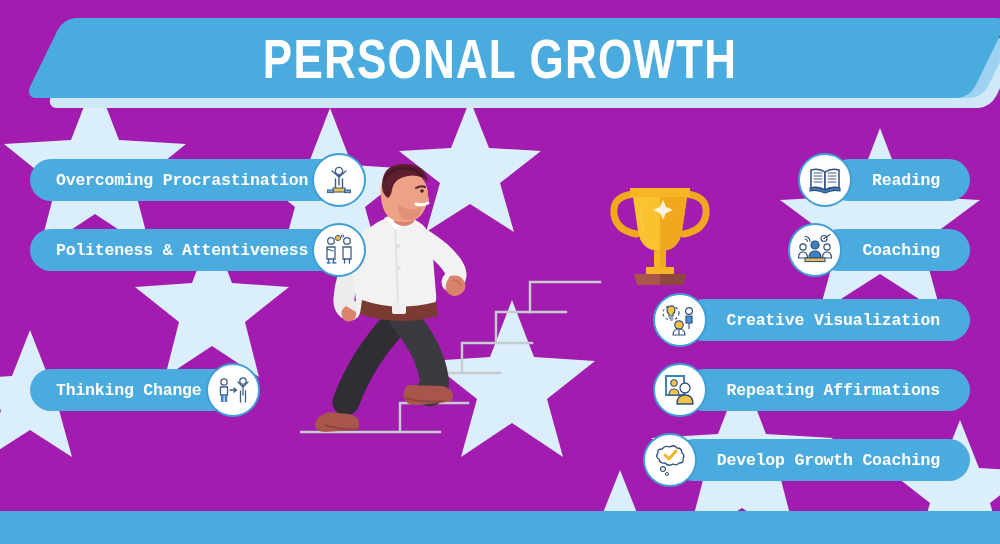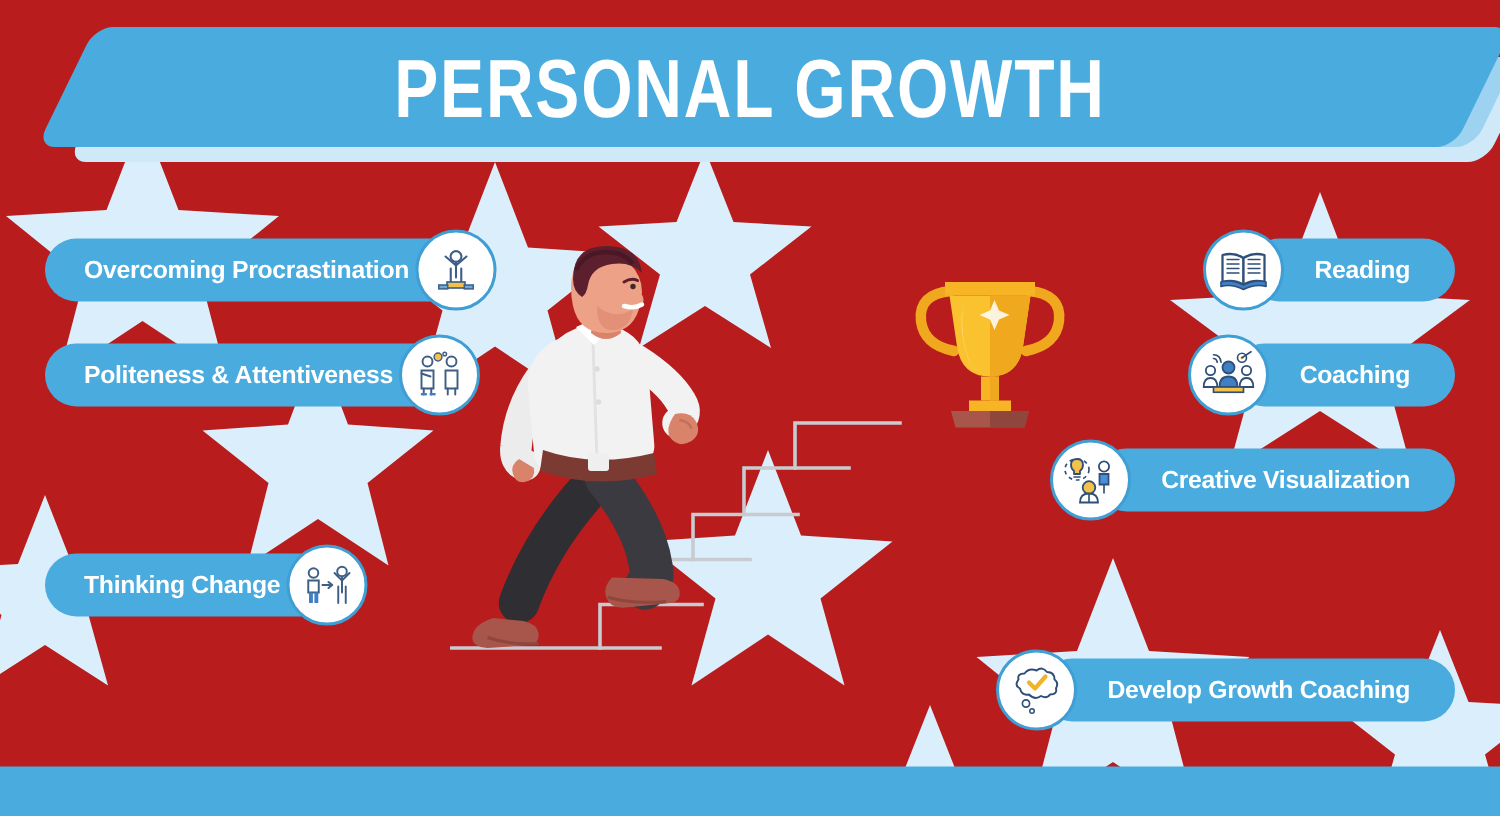--- a/index.html
+++ b/index.html
@@ -2,21 +2,21 @@
 <html><head>
 <meta charset="utf-8">
 <style>
   html,body{margin:0;padding:0;}
   body{
     width:1000px;height:544px;overflow:hidden;
     background:#ffffff;
     font-family:"Liberation Sans", sans-serif;
     position:relative;
   }
-  #stage{position:absolute;inset:0;width:1000px;height:544px;overflow:hidden;background:#b91c1c;}
+  #stage{position:absolute;inset:0;width:1000px;height:544px;overflow:hidden;background:#a21caf;}
 
   
   #stars{position:absolute;inset:0;width:1000px;height:544px;}
 
   
   .banner-wrap{position:absolute;left:0;top:0;width:1000px;height:135px;}
   .banner-layer{position:absolute;height:60px;border-radius:10px;}
   .banner-l3{left:60px;top:48px;width:945px;background:#cfe9f9;
              transform:skewX(-26deg);border-radius:12px;}
   .banner-l2{left:52px;top:38px;width:945px;background:#9ed2f1;
@@ -33,21 +33,21 @@
   }
 
   
   .pill-row{position:absolute;height:42px;display:flex;align-items:center;}
   .pill{
     height:42px;background:#4aabdf;border-radius:21px;
     display:flex;align-items:center;box-sizing:border-box;
   }
   .pill-text{
     color:#ffffff;font-weight:bold;font-size:16.5px;white-space:nowrap;
-    font-family:Liberation Sans, sans-serif;letter-spacing:-0.2px;
+    font-family:Liberation Mono, monospace;letter-spacing:-0.2px;
   }
   
   .row-left{left:30px;}
   .row-left .pill{padding-left:26px;padding-right:44px;}
   .row-left .badge{margin-left:-40px;}
   
   .row-right{right:30px;flex-direction:row-reverse;gap:16px;}
   .row-right .pill{padding-right:30px;padding-left:44px;}
   .row-right .badge{margin-right:-40px;}
 
@@ -198,20 +198,34 @@
         <path d="M26.5 24 q0 -6 4.5 -6 q4.5 0 4.5 6 z" fill="none" stroke="#2f4f78" stroke-width="1.2"></path>
         <rect x="9" y="24" width="20" height="3.5" fill="#f4c14a" stroke="#2f4f78" stroke-width="1.1"></rect>
         <path d="M9 5 q2 0 2.5 2.5 M9 2.5 q4.5 0 5 5" fill="none" stroke="#2f4f78" stroke-width="1.1" stroke-linecap="round"></path>
         <circle cx="28" cy="4.5" r="3" fill="none" stroke="#2f4f78" stroke-width="1.1"></circle>
         <circle cx="28" cy="4.5" r="1" fill="#f0b429"></circle>
         <path d="M28 4.5 L34 0.5" stroke="#2f4f78" stroke-width="1.1" stroke-linecap="round"></path>
       </svg>
     </div>
   </div>
 
+  <div class="pill-row row-right" style="top:369px">
+    <div class="pill">
+      <span class="pill-text">Repeating Affirmations</span>
+    </div>
+    <div class="badge">
+      <svg width="34" height="34" viewBox="0 0 34 34">
+        <rect x="3" y="3" width="18" height="19" fill="#ffffff" stroke="#3f7fc4" stroke-width="2"></rect>
+        <circle cx="11" cy="10" r="3.2" fill="#f4c14a" stroke="#2f4f78" stroke-width="1.1"></circle>
+        <path d="M6 22 q0 -6 5 -6 q5 0 5 6 z" fill="#f4c14a" stroke="#2f4f78" stroke-width="1.1"></path>
+        <circle cx="22" cy="15" r="5" fill="#ffffff" stroke="#2f4f78" stroke-width="1.3"></circle>
+        <path d="M14 31 q0 -9 8 -9 q8 0 8 9 z" fill="#f4c14a" stroke="#2f4f78" stroke-width="1.3"></path>
+      </svg>
+    </div>
+  </div>
 
   <div class="pill-row row-right" style="top:439px">
     <div class="pill">
       <span class="pill-text">Develop Growth Coaching</span>
     </div>
     <div class="badge">
       <svg width="36" height="34" viewBox="0 0 36 34">
         <path d="M10 6 q3 -4 8 -2 q4 -3 7 1 q5 0 5 5 q3 2 1 6 q1 4 -4 4 q-2 3 -6 1 q-4 3 -8 -1 q-5 1 -6 -4 q-4 -2 -1 -6 q-1 -4 4 -4 z" fill="#ffffff" stroke="#2f4f78" stroke-width="1.3" stroke-linejoin="round"></path>
         <path d="M13 12 l4 4 l7 -8" fill="none" stroke="#f0b429" stroke-width="2.8" stroke-linecap="round" stroke-linejoin="round"></path>
         <circle cx="11" cy="26" r="2.4" fill="#ffffff" stroke="#2f4f78" stroke-width="1.1"></circle>

